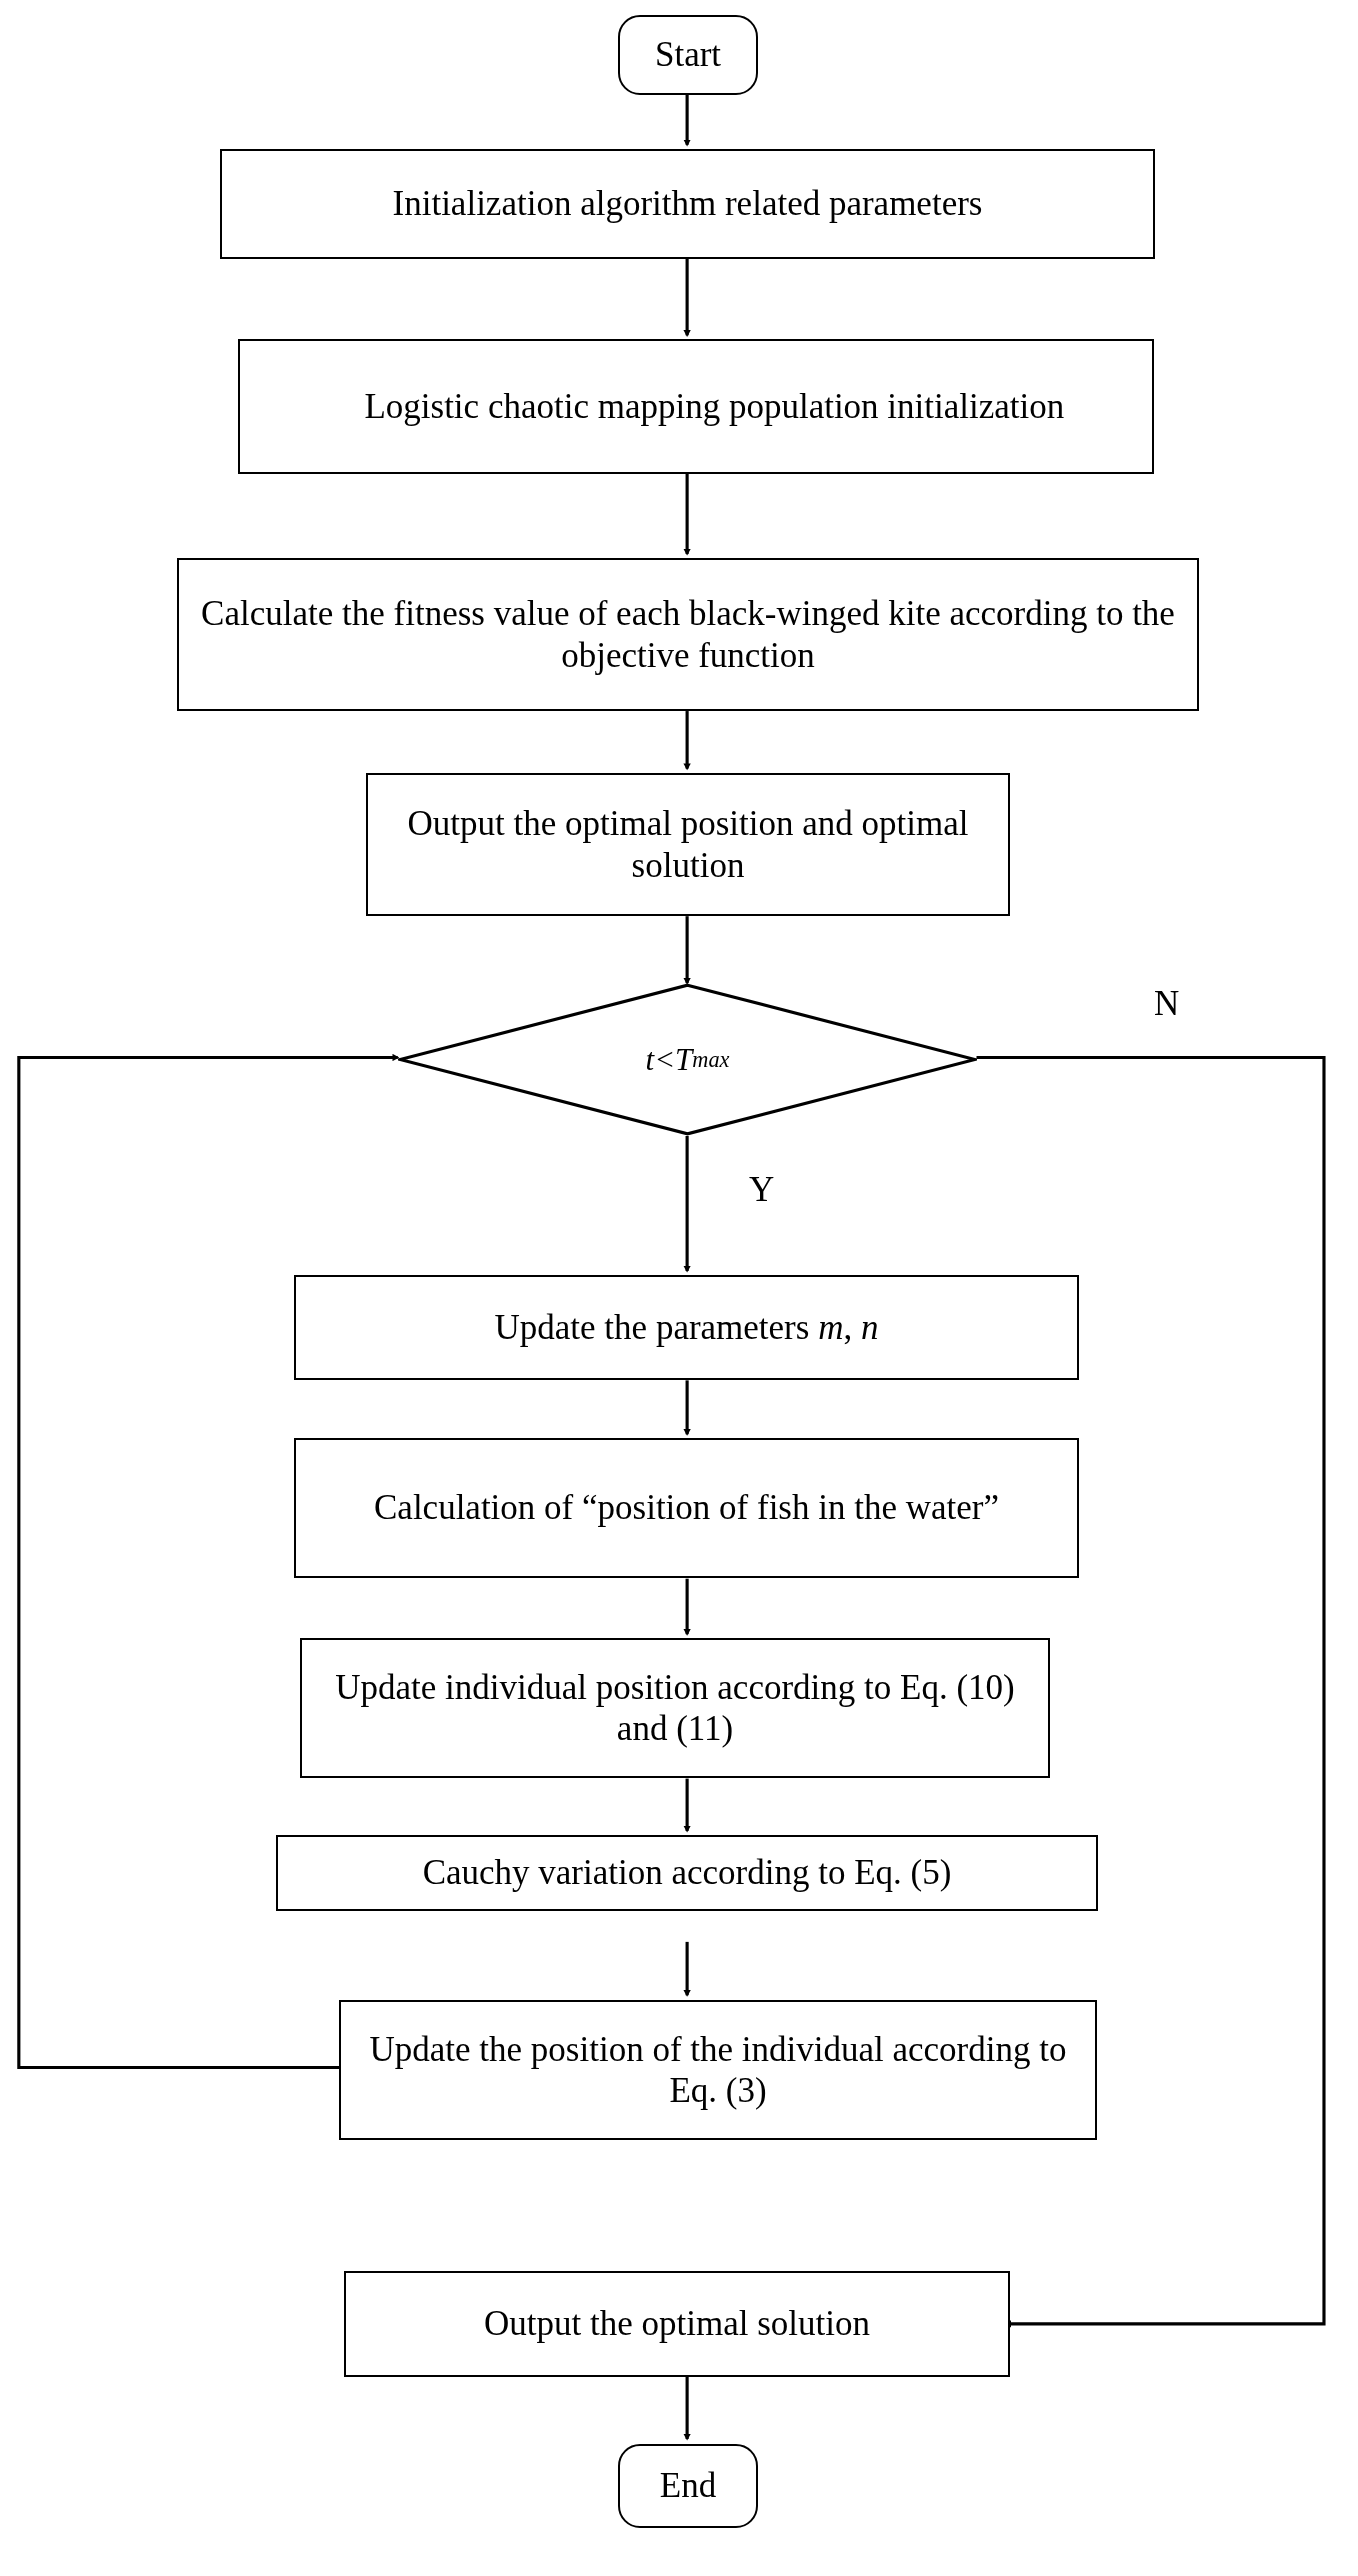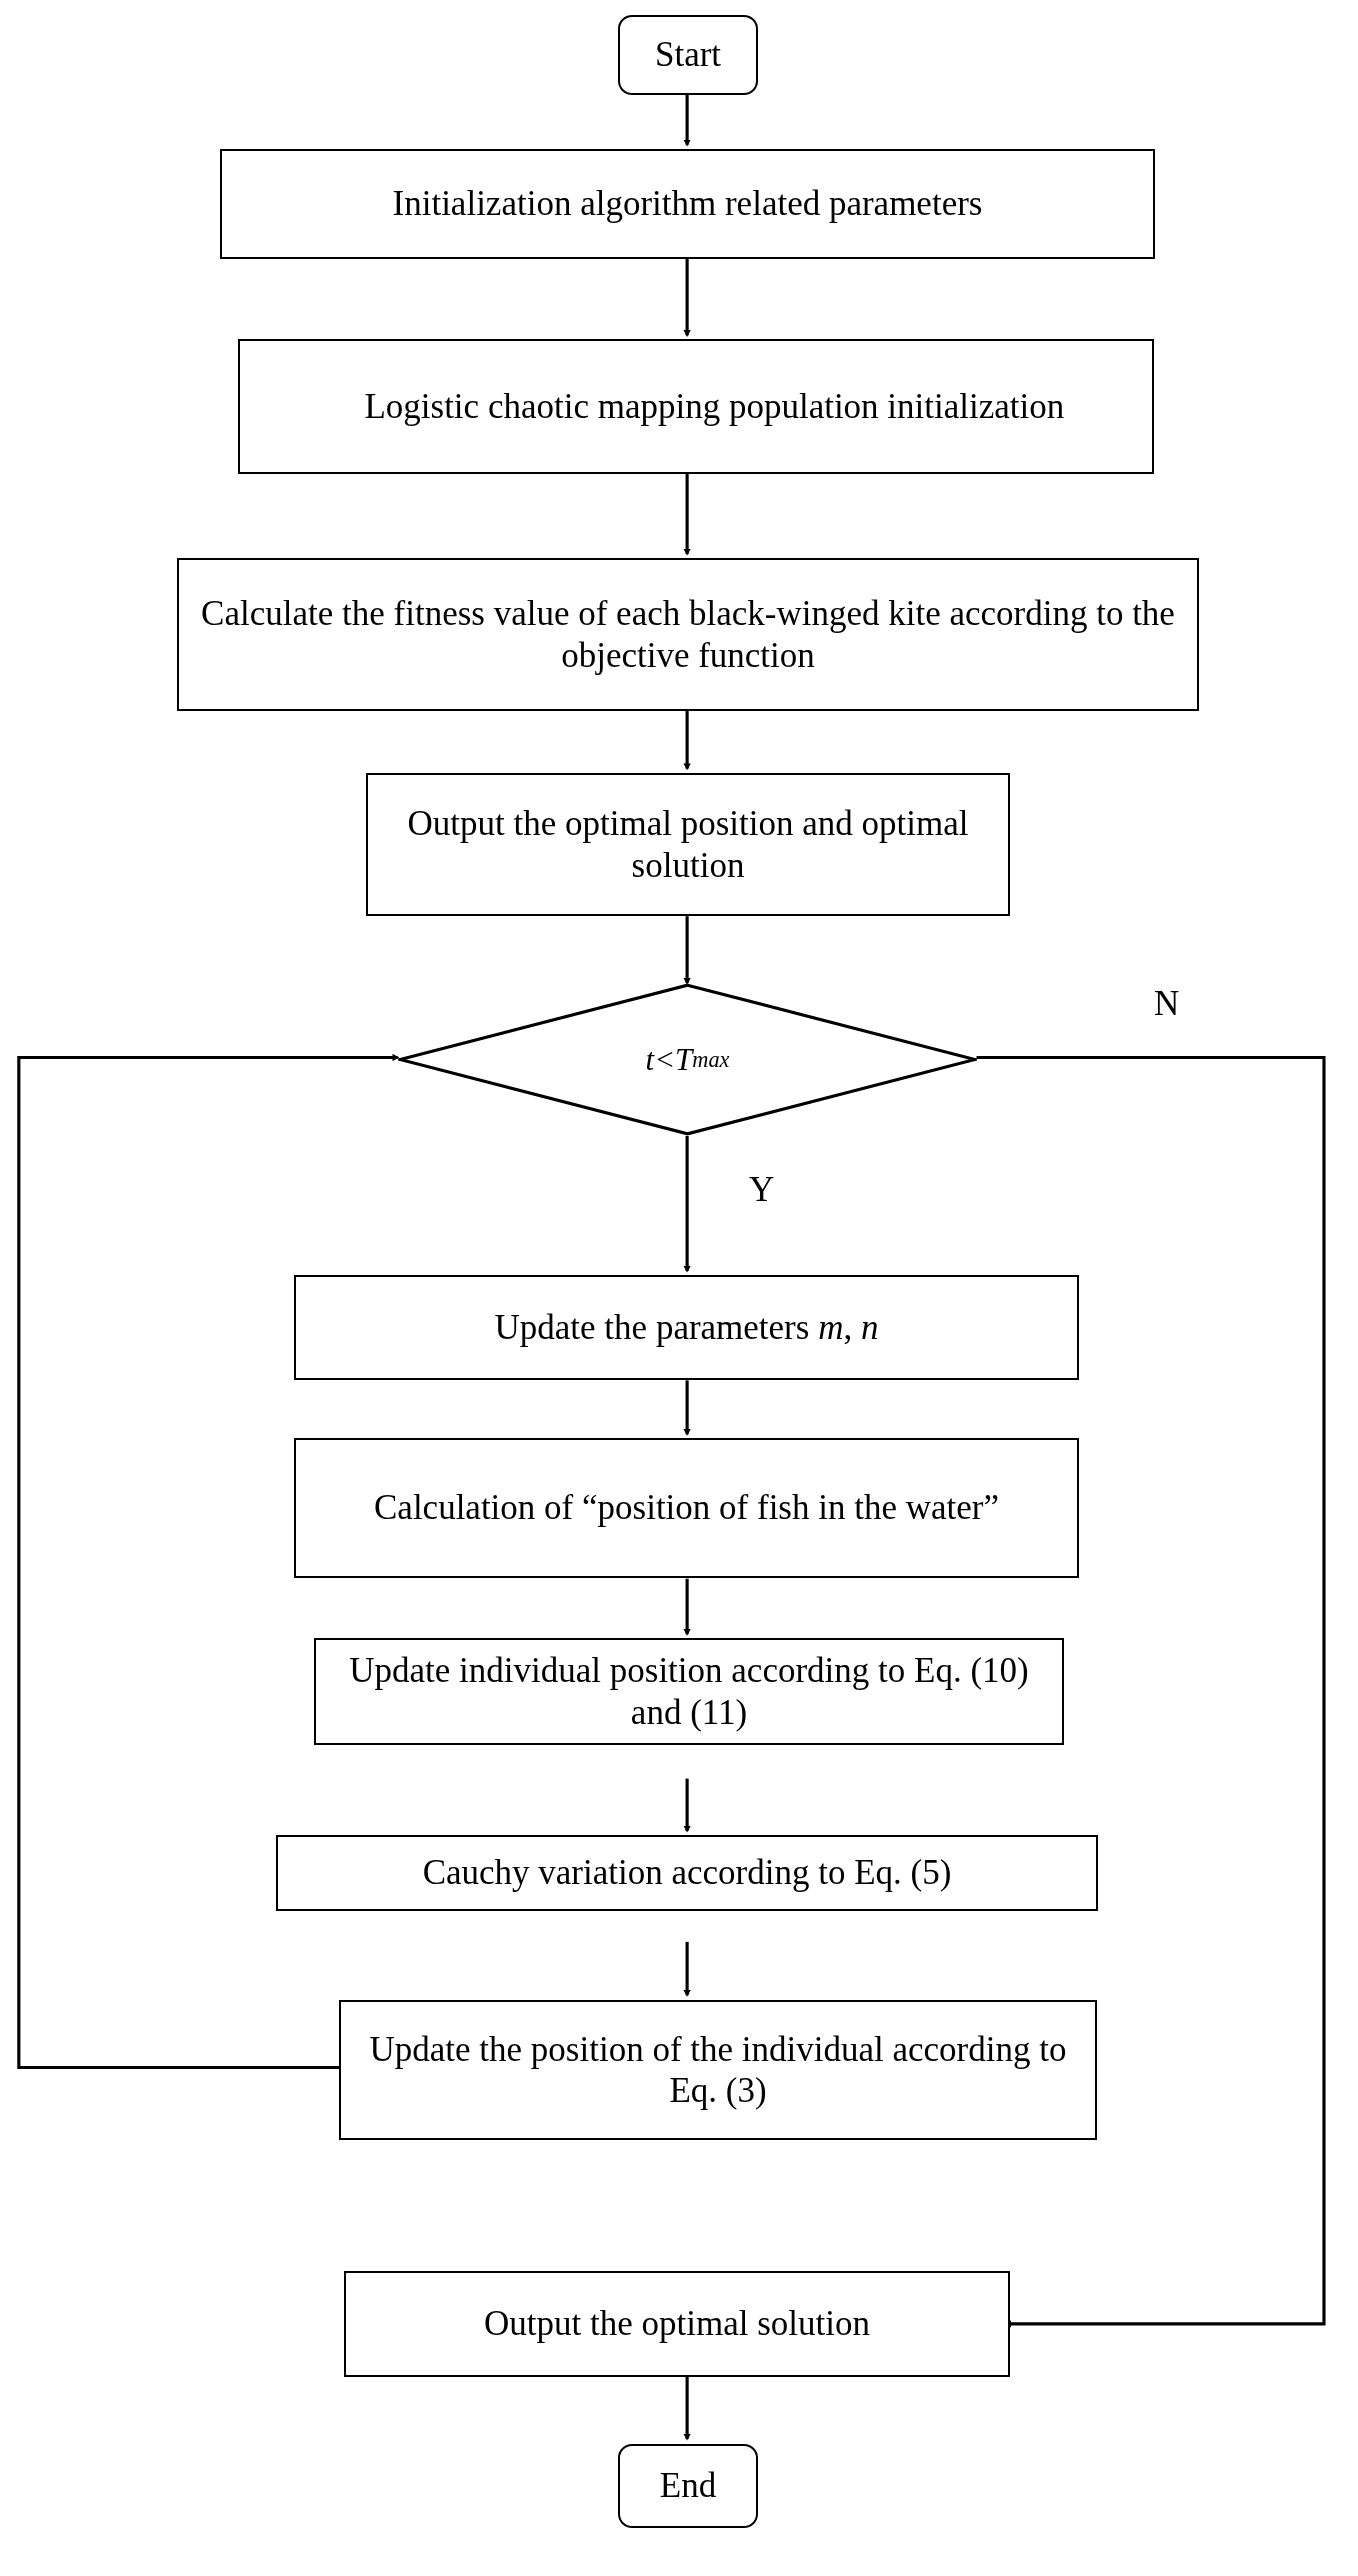--- a/index.html
+++ b/index.html
@@ -25,21 +25,21 @@
     background: #ffffff;
     display: flex;
     align-items: center;
     justify-content: center;
     text-align: center;
     line-height: 1.18;
     font-size: 35px;
     padding: 0 7.3px;
   }
   .node.rounded {
-    border-radius: 14px;
+    border-radius: 22px;
   }
   .diamond-wrap {
     position: absolute;
   }
   .diamond-wrap svg {
     display: block;
   }
   .diamond-label {
     position: absolute;
     left: 0;
@@ -156,21 +156,21 @@
   </div>
 
   <div class="node" style="left:294px; top:1275px; width:785px; height:105px;">
     <span><span>Update the  parameters </span><span class="ital">m</span><span>, </span><span class="ital">n</span></span>
   </div>
 
   <div class="node" style="left:294px; top:1438px; width:785px; height:140px;">
     <span>Calculation of “position of fish in the water”</span>
   </div>
 
-  <div class="node" style="left:314px; top:1638px; width:750px; height:107px;">
+  <div class="node" style="left:300px; top:1638px; width:750px; height:140px;">
     <span>Update individual position according to Eq. (10) and (11)</span>
   </div>
 
   <div class="node" style="left:276px; top:1835px; width:822px; height:76px;">
     <span>Cauchy variation according to Eq. (5)</span>
   </div>
 
   <div class="node" style="left:339px; top:2000px; width:758px; height:140px;">
     <span>Update the position of the individual according to Eq. (3)</span>
   </div>

